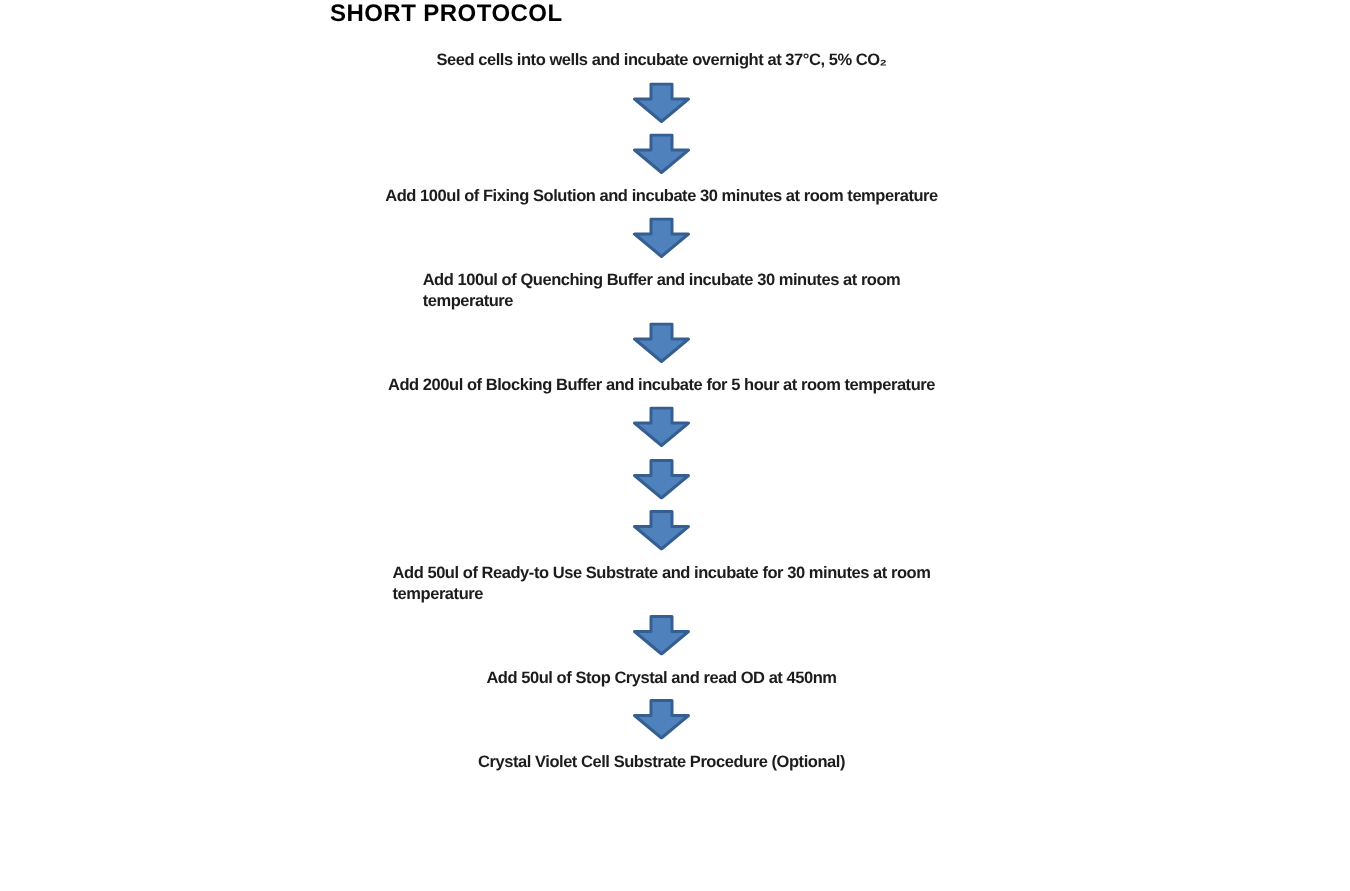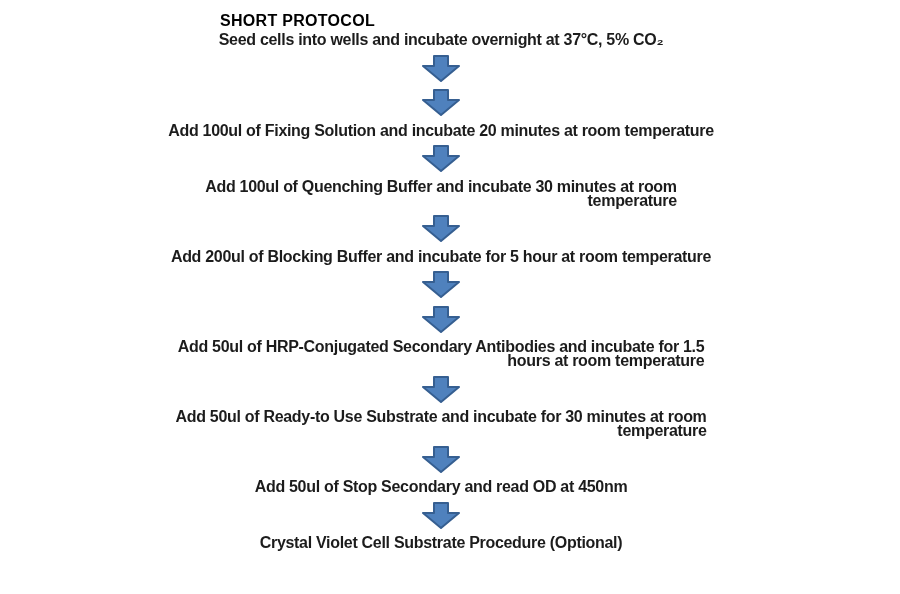--- a/index.html
+++ b/index.html
@@ -7,43 +7,43 @@
     position: relative;
     width: 900px;
     height: 594px;
     background: #ffffff;
     font-family: "Liberation Sans", sans-serif;
     overflow: hidden;
   }
   .title {
     position: absolute;
     left: 220px;
-    top: 12px;
+    top: 1px;
     margin: 0;
     font-size: 16px;
     font-weight: bold;
     color: #000000;
     letter-spacing: 0.3px;
   }
   .flow {
     position: absolute;
     top: 33px;
     left: 0;
     width: 882px;            
     display: flex;
     flex-direction: column;
     align-items: center;
     row-gap: 7.5px;
   }
   .step {
-    font-size: 16px;
+    font-size: 11px;
     font-weight: bold;
     color: #1c1c1c;
     line-height: 14px;
-    text-align: right;
+    text-align: left;
     white-space: pre-line;   
     letter-spacing: -0.3px;
   }
   .arrow { display: block; line-height: 0; }
   .arrow svg { display: block; }
 </style>
 </head>
 <body>
 
 <div class="canvas">
@@ -53,21 +53,21 @@
       <span class="arrow">
     <svg width="38" height="27" viewBox="0 0 38 27" aria-hidden="true">
       <path d="M12 1 H26 V11 H37 L19 26 L1 11 H12 Z" stroke-width="2" stroke-linejoin="round" fill="#4f81bd" stroke="#365f91"></path>
     </svg>
   </span>
       <span class="arrow">
     <svg width="38" height="27" viewBox="0 0 38 27" aria-hidden="true">
       <path d="M12 1 H26 V11 H37 L19 26 L1 11 H12 Z" stroke-width="2" stroke-linejoin="round" fill="#4f81bd" stroke="#365f91"></path>
     </svg>
   </span>
-      <div class="step">Add 100ul of Fixing Solution and incubate 20 minutes at room temperature</div>
+      <div class="step">Add 100ul of Fixing Solution and incubate 30 minutes at room temperature</div>
       <span class="arrow">
     <svg width="38" height="27" viewBox="0 0 38 27" aria-hidden="true">
       <path d="M12 1 H26 V11 H37 L19 26 L1 11 H12 Z" stroke-width="2" stroke-linejoin="round" fill="#4f81bd" stroke="#365f91"></path>
     </svg>
   </span>
       <div class="step">Add 100ul of Quenching Buffer and incubate 30 minutes at room
 temperature</div>
       <span class="arrow">
     <svg width="38" height="27" viewBox="0 0 38 27" aria-hidden="true">
       <path d="M12 1 H26 V11 H37 L19 26 L1 11 H12 Z" stroke-width="2" stroke-linejoin="round" fill="#4f81bd" stroke="#365f91"></path>
@@ -77,35 +77,33 @@
       <span class="arrow">
     <svg width="38" height="27" viewBox="0 0 38 27" aria-hidden="true">
       <path d="M12 1 H26 V11 H37 L19 26 L1 11 H12 Z" stroke-width="2" stroke-linejoin="round" fill="#4f81bd" stroke="#365f91"></path>
     </svg>
   </span>
       <span class="arrow">
     <svg width="38" height="27" viewBox="0 0 38 27" aria-hidden="true">
       <path d="M12 1 H26 V11 H37 L19 26 L1 11 H12 Z" stroke-width="2" stroke-linejoin="round" fill="#4f81bd" stroke="#365f91"></path>
     </svg>
   </span>
-      <div class="step">Add 50ul of HRP-Conjugated Secondary Antibodies and incubate for 1.5
-hours at room temperature</div>
       <span class="arrow">
     <svg width="38" height="27" viewBox="0 0 38 27" aria-hidden="true">
       <path d="M12 1 H26 V11 H37 L19 26 L1 11 H12 Z" stroke-width="2" stroke-linejoin="round" fill="#4f81bd" stroke="#365f91"></path>
     </svg>
   </span>
       <div class="step">Add 50ul of Ready-to Use Substrate and incubate for 30 minutes at room
 temperature</div>
       <span class="arrow">
     <svg width="38" height="27" viewBox="0 0 38 27" aria-hidden="true">
       <path d="M12 1 H26 V11 H37 L19 26 L1 11 H12 Z" stroke-width="2" stroke-linejoin="round" fill="#4f81bd" stroke="#365f91"></path>
     </svg>
   </span>
-      <div class="step">Add 50ul of Stop Secondary and read OD at 450nm</div>
+      <div class="step">Add 50ul of Stop Crystal and read OD at 450nm</div>
       <span class="arrow">
     <svg width="38" height="27" viewBox="0 0 38 27" aria-hidden="true">
       <path d="M12 1 H26 V11 H37 L19 26 L1 11 H12 Z" stroke-width="2" stroke-linejoin="round" fill="#4f81bd" stroke="#365f91"></path>
     </svg>
   </span>
       <div class="step">Crystal Violet Cell Substrate Procedure (Optional)</div>
     </div>
 </div>
 
 </body></html>

